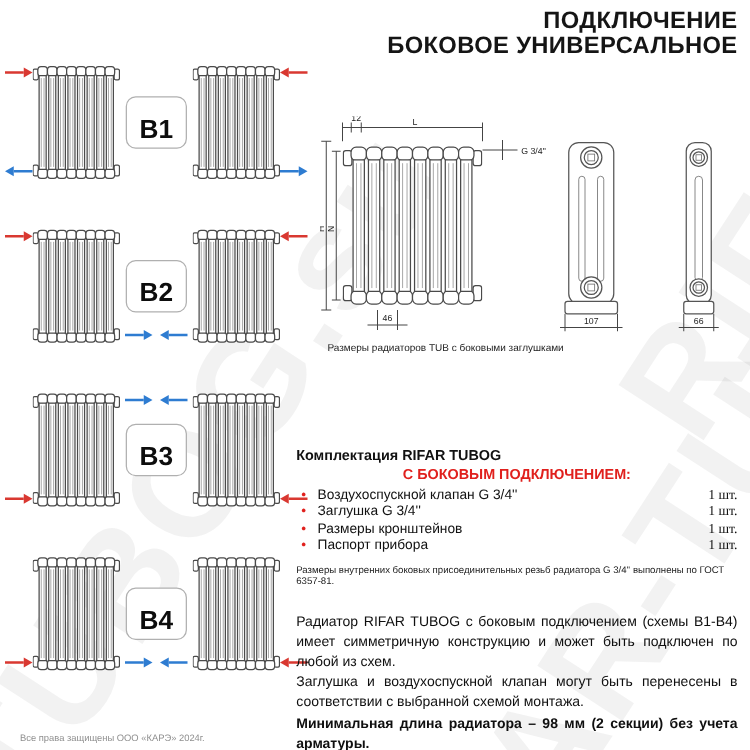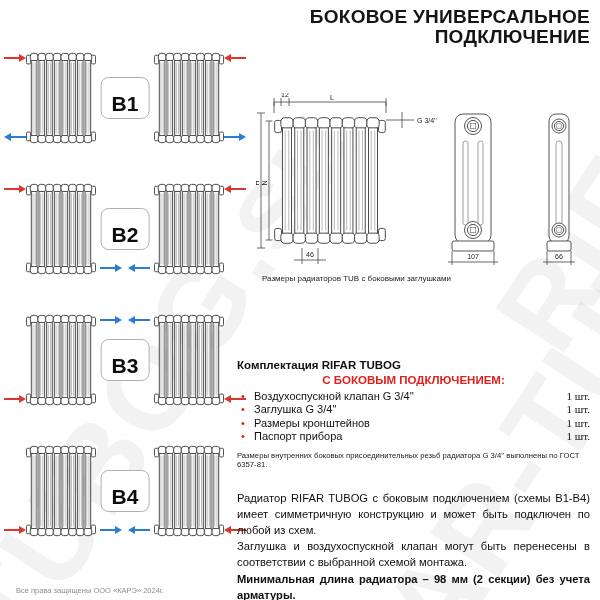--- a/index.html
+++ b/index.html
@@ -106,22 +106,22 @@
         <line class="rl" x1="64.8" y1="13" x2="64.8" y2="87"></line>
         <rect class="rs" x="68" y="3.5" width="9" height="8" rx="3"></rect>
         <rect class="rs" x="68" y="88.5" width="9" height="8" rx="3"></rect>
         <rect class="rs" x="69.2" y="11" width="6.6" height="78"></rect>
         <line class="rl" x1="71.2" y1="13" x2="71.2" y2="87"></line>
         <line class="rl" x1="73.8" y1="13" x2="73.8" y2="87"></line>
       </symbol>
   </svg>
 
   <div class="title">
+    <div>ПОДКЛЮЧЕНИЕ</div>
     <div>БОКОВОЕ УНИВЕРСАЛЬНОЕ</div>
-    <div>ПОДКЛЮЧЕНИЕ</div>
   </div>
 
   <div class="schemes">
     <div class="scheme">
       <div class="rad-wrap left">
           <svg class="rad-svg">
             <use href="#rad"></use>
           </svg>
         </div>
       <div class="label-box">B1</div>

